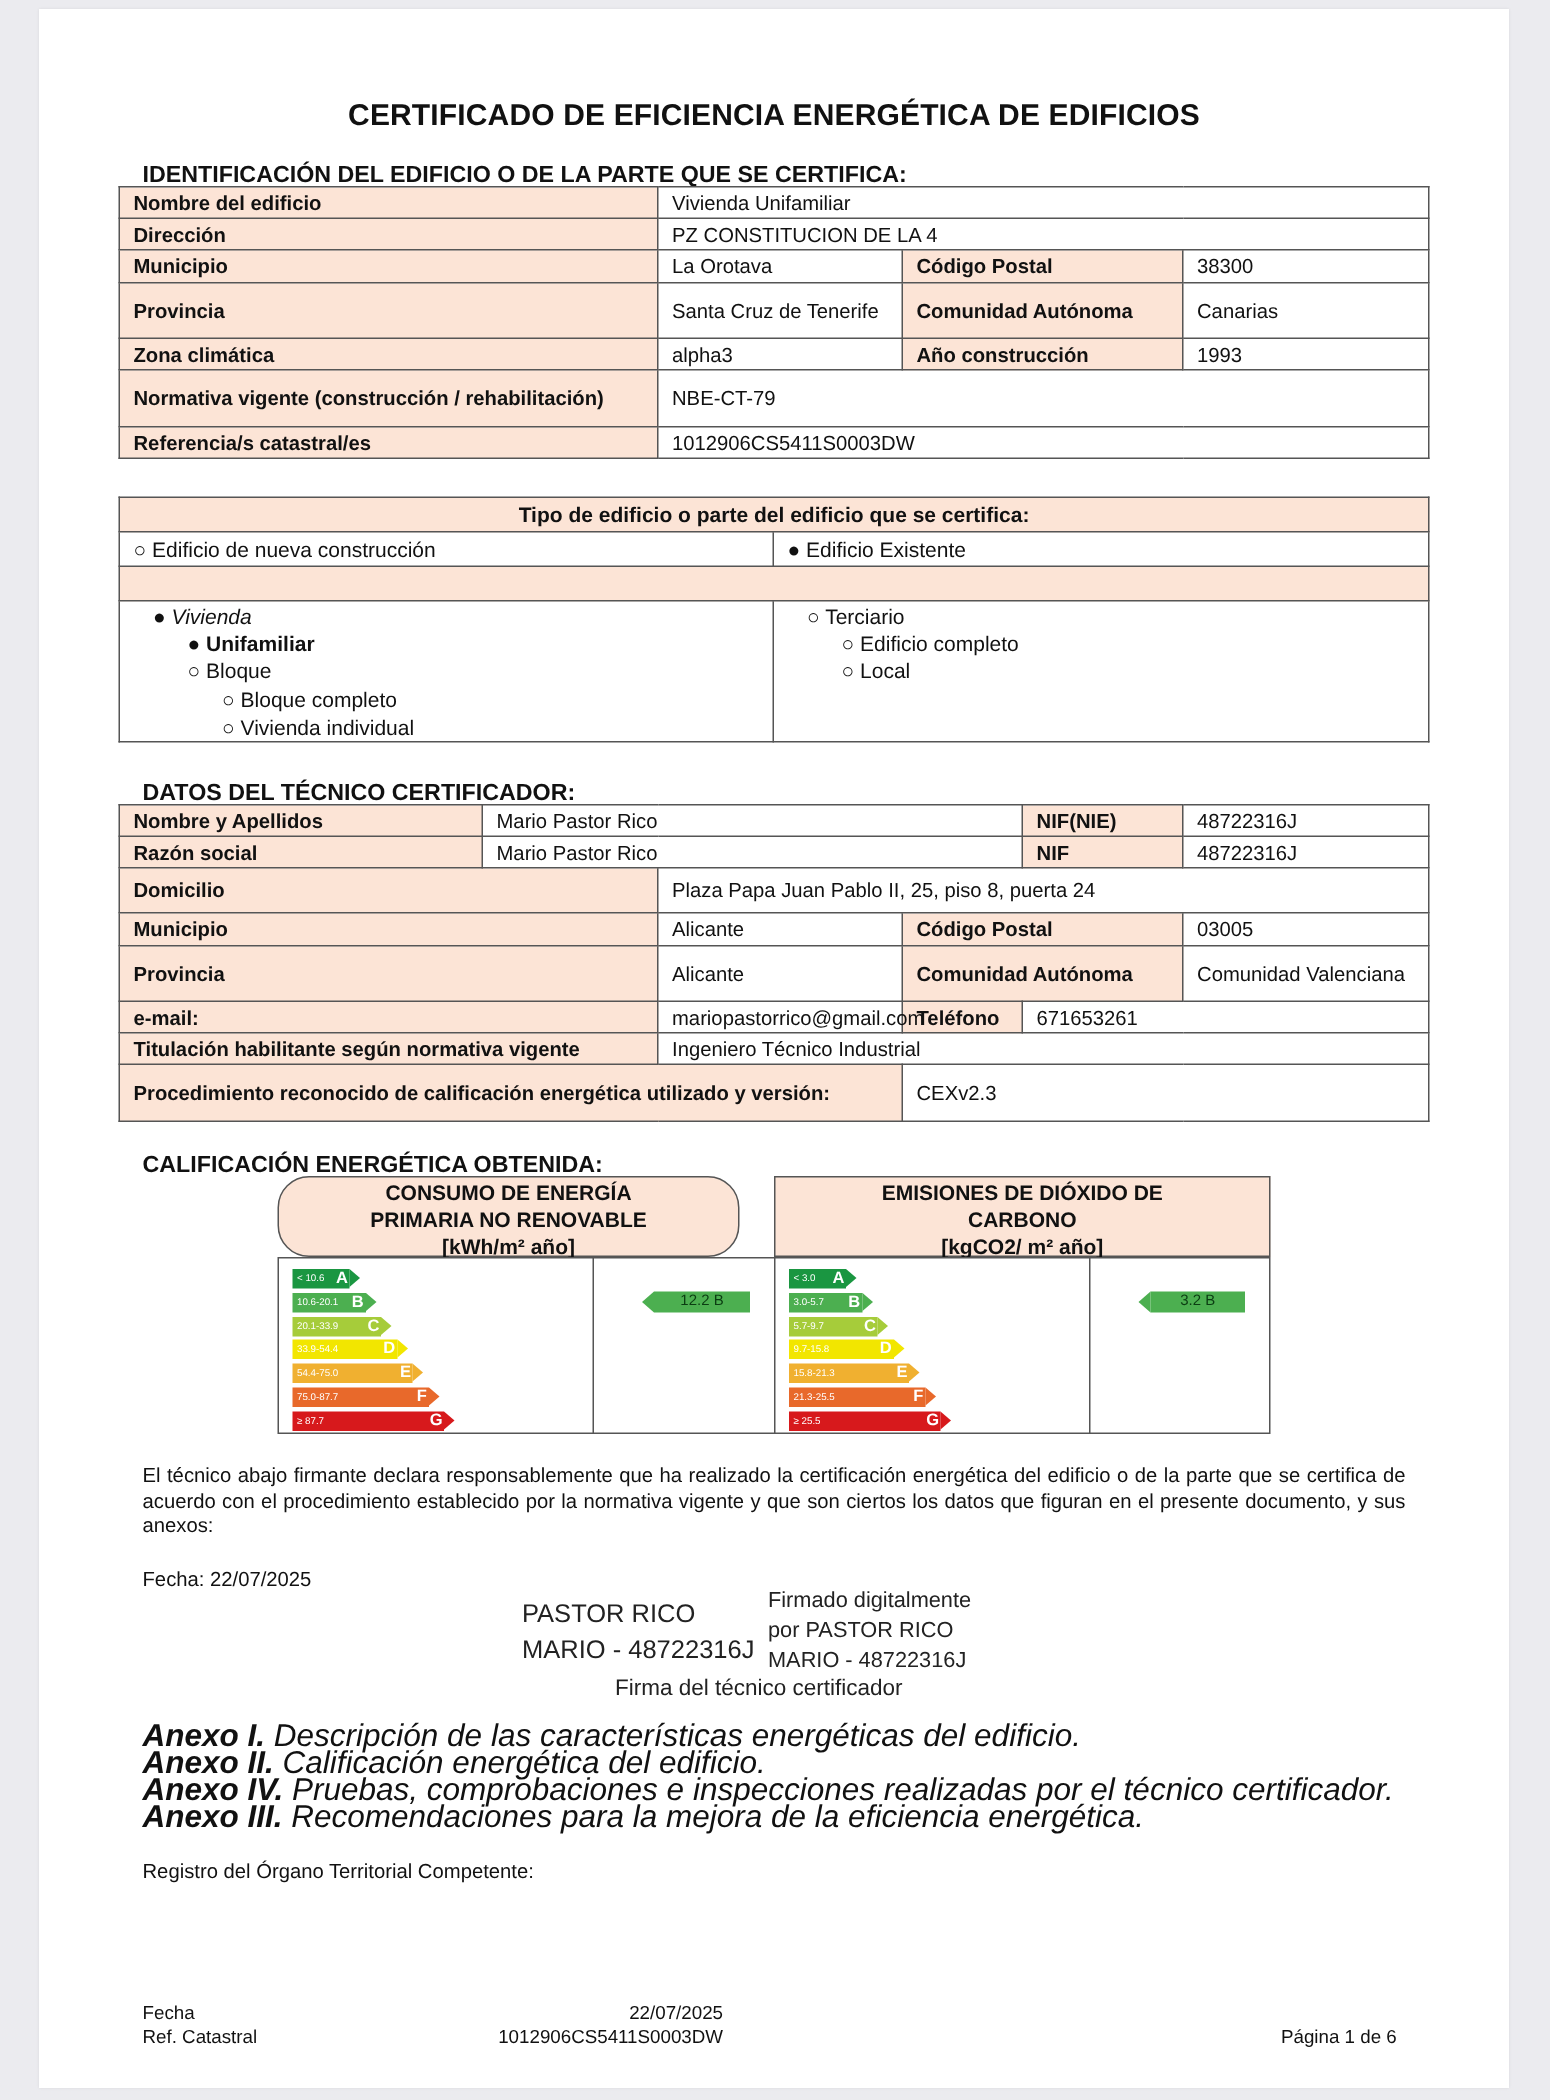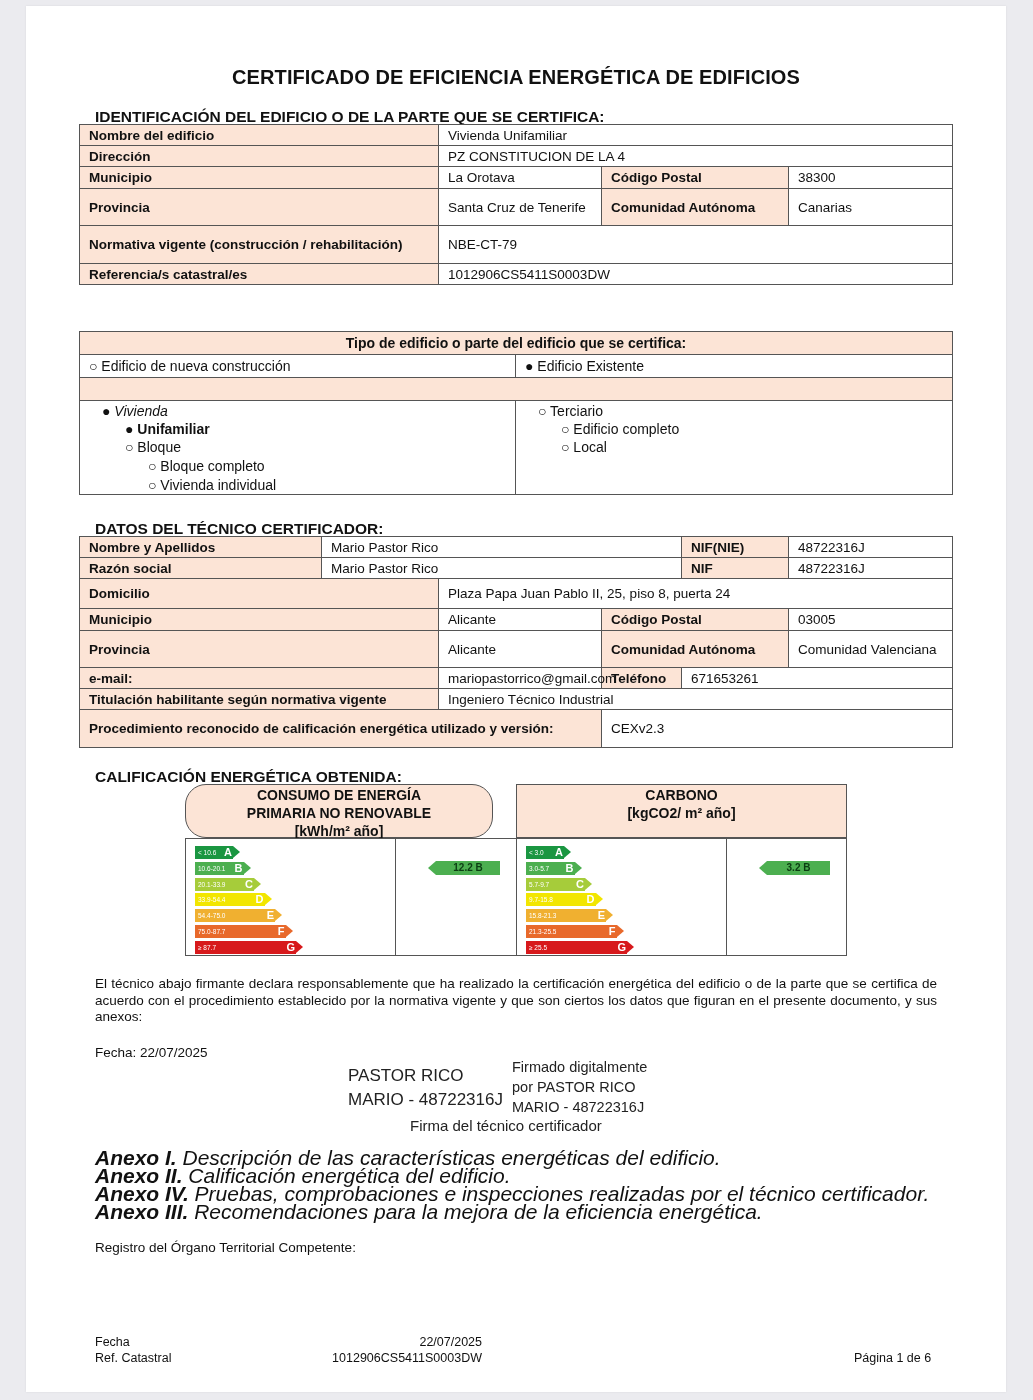--- a/index.html
+++ b/index.html
@@ -58,21 +58,21 @@
     position: absolute; right: -7px; top: 0; width: 0; height: 0;
     border-top: 6.5px solid transparent; border-bottom: 6.5px solid transparent;
     border-left: 7px solid;
   }
   .bar .letter {
     position: absolute; right: 1px; top: 0; font-size: 11px; font-weight: bold;
     color: #fff;
   }
   .pointer {
     position: absolute; height: 14px; background: #4caf50; color: #0b3d12;
-    font-size: 10px; font-weight: bold; line-height: 14px; text-align: center;
+    font-size: 10px; font-weight: normal; line-height: 14px; text-align: center;
   }
   .pointer .tip {
     position: absolute; left: -8px; top: 0; width: 0; height: 0;
     border-top: 7px solid transparent; border-bottom: 7px solid transparent;
     border-right: 8px solid #4caf50;
   }
 
   .decl { left: 69px; width: 842px; top: 970px; font-size: 13.5px; line-height: 16.5px; text-align: justify; }
   .fecha { left: 69px; top: 1039px; font-size: 13.5px; }
   .sig-name { left: 322px; top: 1058px; font-size: 17px; line-height: 24px; color: #222; }
@@ -111,20 +111,26 @@
       <td class="lbl">Municipio</td>
       <td class="val">La Orotava</td>
       <td class="lbl">Código Postal</td>
       <td class="val">38300</td>
     </tr>
     <tr style="height:37px">
       <td class="lbl">Provincia</td>
       <td class="val just2">Santa Cruz de Tenerife</td>
       <td class="lbl">Comunidad Autónoma</td>
       <td class="val">Canarias</td>
+    </tr>
+    <tr style="height:21px">
+      <td class="lbl">Zona climática</td>
+      <td class="val">alpha3</td>
+      <td class="lbl">Año construcción</td>
+      <td class="val">1993</td>
     </tr>
     <tr style="height:38px">
       <td class="lbl just2">Normativa vigente (construcción / rehabilitación)</td>
       <td class="val" colspan="3">NBE-CT-79</td>
     </tr>
     <tr style="height:21px">
       <td class="lbl">Referencia/s catastral/es</td>
       <td class="val" colspan="3">1012906CS5411S0003DW</td>
     </tr>
   </tbody>
@@ -247,20 +253,21 @@
         <div class="bar" style="left: 10px; top: 125.2px; width: 80px; background: rgb(240, 176, 48);"><span>54.4-75.0</span><span class="letter">E</span><span class="tip" style="border-left-color: rgb(240, 176, 48);"></span></div>
         <div class="bar" style="left: 10px; top: 141px; width: 90.5px; background: rgb(232, 105, 43);"><span>75.0-87.7</span><span class="letter">F</span><span class="tip" style="border-left-color: rgb(232, 105, 43);"></span></div>
         <div class="bar" style="left: 10px; top: 156.8px; width: 101px; background: rgb(215, 25, 28);"><span>≥ 87.7</span><span class="letter">G</span><span class="tip" style="border-left-color: rgb(215, 25, 28);"></span></div>
       </div>
     <div class="pointer" style="left:251px; top:77px; width:64px;">
       <span class="tip"></span>
       <span>12.2 B</span>
     </div>
 
     <div class="rhead" style="left:331px; width:331px;">
+      <div>EMISIONES DE DIÓXIDO DE</div>
       <div>CARBONO</div>
       <div>[kgCO2/ m² año]</div>
     </div>
     <div class="rbody" style="left:331px; width:331px;"></div>
     <div class="rdiv" style="left:541px;"></div>
     <div id="co2-bars">
         <div class="bar" style="left: 341px; top: 62px; width: 38px; background: rgb(26, 150, 65);"><span>&lt; 3.0</span><span class="letter">A</span><span class="tip" style="border-left-color: rgb(26, 150, 65);"></span></div>
         <div class="bar" style="left: 341px; top: 77.8px; width: 48.5px; background: rgb(76, 175, 80);"><span>3.0-5.7</span><span class="letter">B</span><span class="tip" style="border-left-color: rgb(76, 175, 80);"></span></div>
         <div class="bar" style="left: 341px; top: 93.6px; width: 59px; background: rgb(166, 204, 58);"><span>5.7-9.7</span><span class="letter">C</span><span class="tip" style="border-left-color: rgb(166, 204, 58);"></span></div>
         <div class="bar" style="left: 341px; top: 109.4px; width: 69.5px; background: rgb(242, 230, 0);"><span>9.7-15.8</span><span class="letter">D</span><span class="tip" style="border-left-color: rgb(242, 230, 0);"></span></div>

